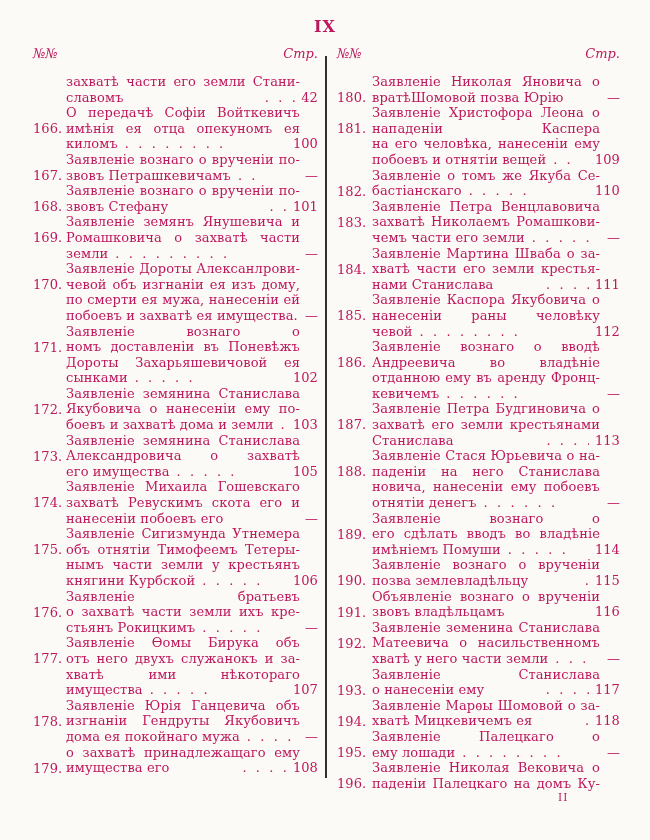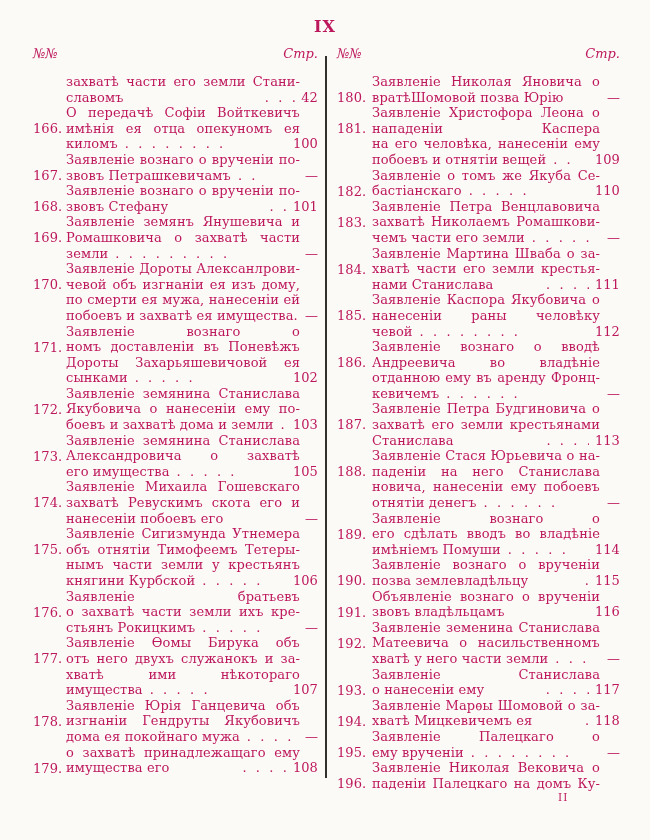--- a/index.html
+++ b/index.html
@@ -336,21 +336,21 @@
         <div class="ln last">
           <span class="txt">хватѣ Мицкевичемъ ея лошади</span>
           <span class="dots">.</span>
           <span class="pg">118</span>
         </div>
       </div>
       <div class="entry">
         <span class="num">195.</span>
         <div class="ln mid">Заявленіе Палецкаго о нанесеніи</div>
         <div class="ln last">
-          <span class="txt">ему врученіи</span>
+          <span class="txt">ему лошади</span>
           <span class="dots">. . . . . . . .</span>
           <span class="pg">—</span>
         </div>
       </div>
       <div class="entry">
         <span class="num">196.</span>
         <div class="ln mid">Заявленіе Николая Вековича о на-</div>
         <div class="ln mid">паденіи Палецкаго на домъ Ку-</div>
       </div>
     </div>

